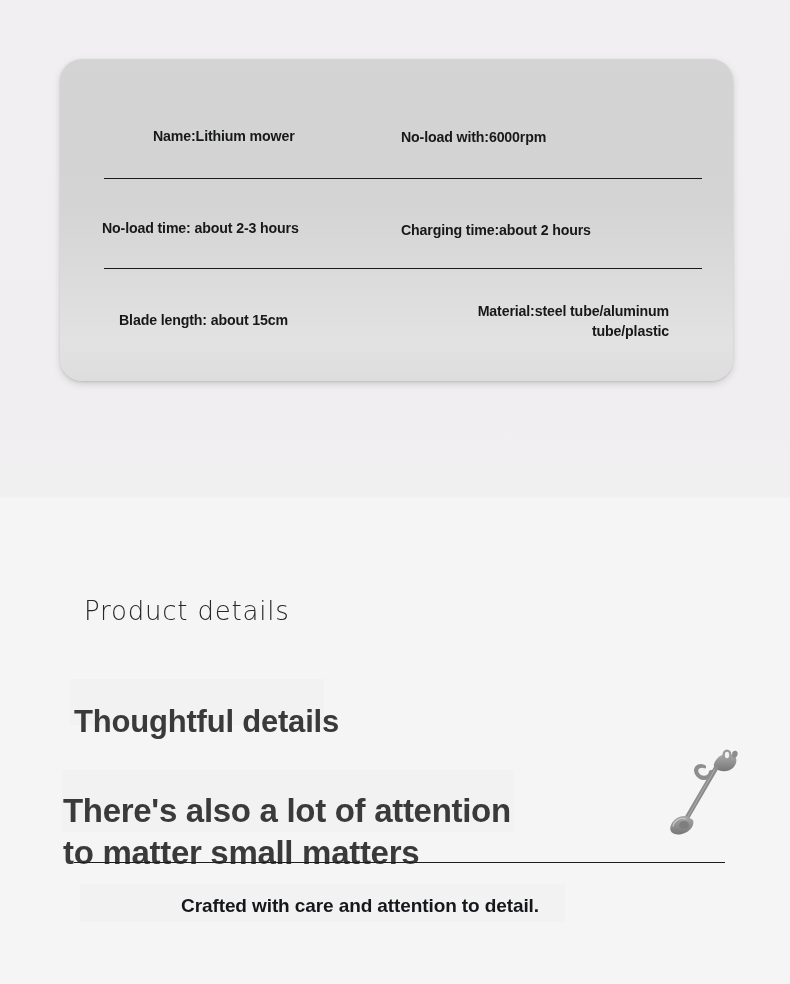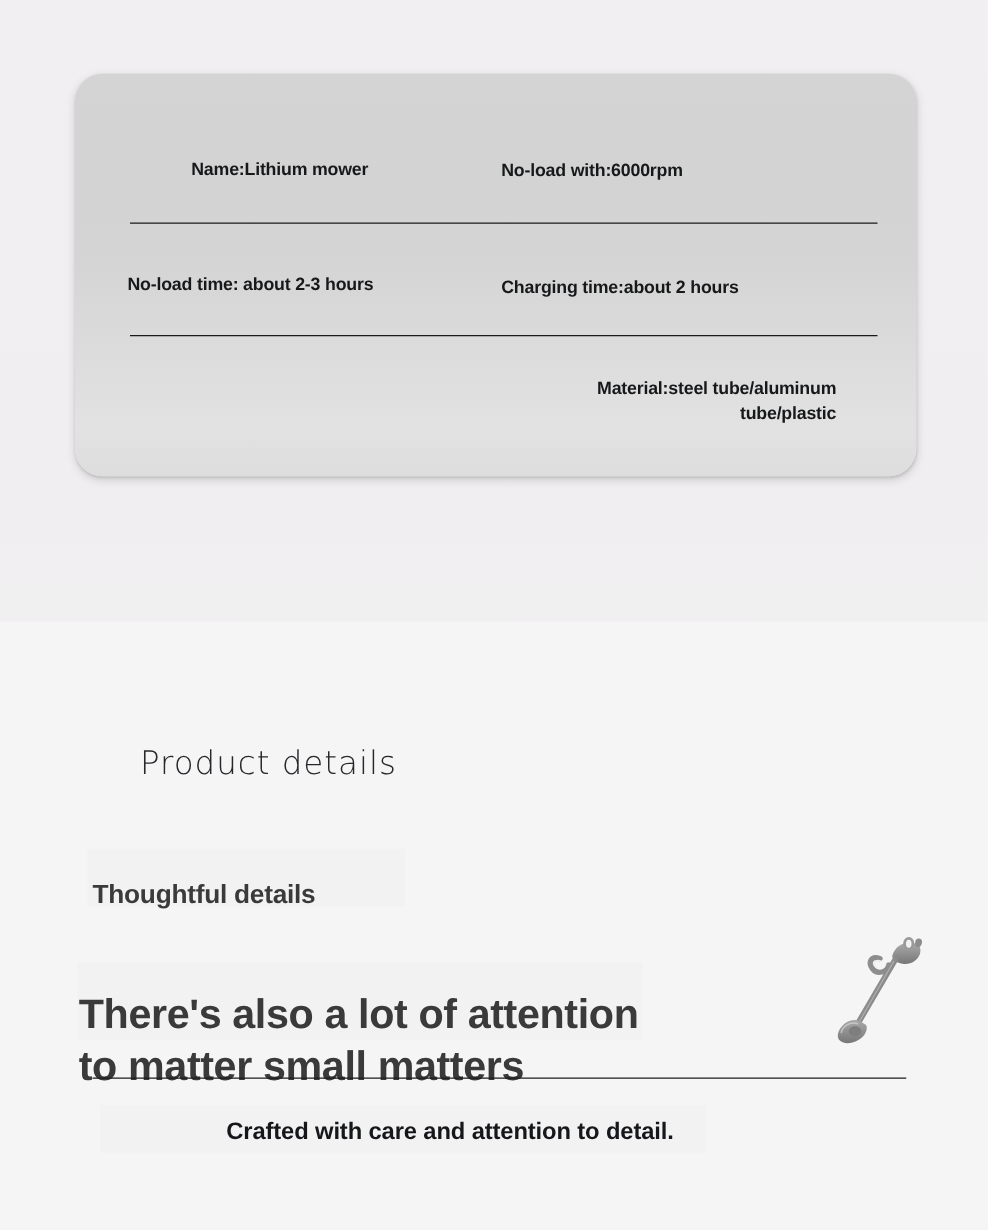--- a/index.html
+++ b/index.html
@@ -127,38 +127,37 @@
   .product-details-heading {
     position: absolute;
     left: 84px;
     top: 596px;
     font-family: "DejaVu Sans", sans-serif;
     font-size: 26px;
     font-weight: 300;
     color: #26272b;
     letter-spacing: 0.8px;
     white-space: nowrap;
-    margin-left: 28px;
   }
 
   
   .ghost {
     position: absolute;
     background: #f2f2f2;
     pointer-events: none;
   }
   .ghost.g1 { left: 70px;  top: 679px; width: 254px; height: 46px; }
   .ghost.g2 { left: 62px;  top: 770px; width: 452px; height: 62px; }
   .ghost.g3 { left: 80px;  top: 884px; width: 485px; height: 38px; }
 
   .thoughtful-heading {
     position: absolute;
     left: 74px;
     top: 704px;
-    font-size: 21px;
+    font-size: 31px;
     font-weight: bold;
     color: #3a3a3a;
     letter-spacing: -0.2px;
     white-space: nowrap;
   }
 
   .attention-copy {
     position: absolute;
     left: 63px;
     top: 790px;
@@ -222,20 +221,21 @@
       <div class="spec-divider d1"></div>
 
       <div class="spec-row r2">
         <div class="spec-cell left">No-load time: about 2-3 hours</div>
         <div class="spec-cell right">Charging time:about 2 hours</div>
       </div>
 
       <div class="spec-divider d2"></div>
 
       <div class="spec-row r3">
+        <div class="spec-cell left">Blade length: about 15cm</div>
         <div class="spec-cell right">Material:steel tube/aluminum tube/plastic</div>
       </div>
 
     </div>
   </div>
 
   <div class="product-details-heading">Product details</div>
 
   <div class="ghost g1"></div>
   <div class="ghost g2"></div>

